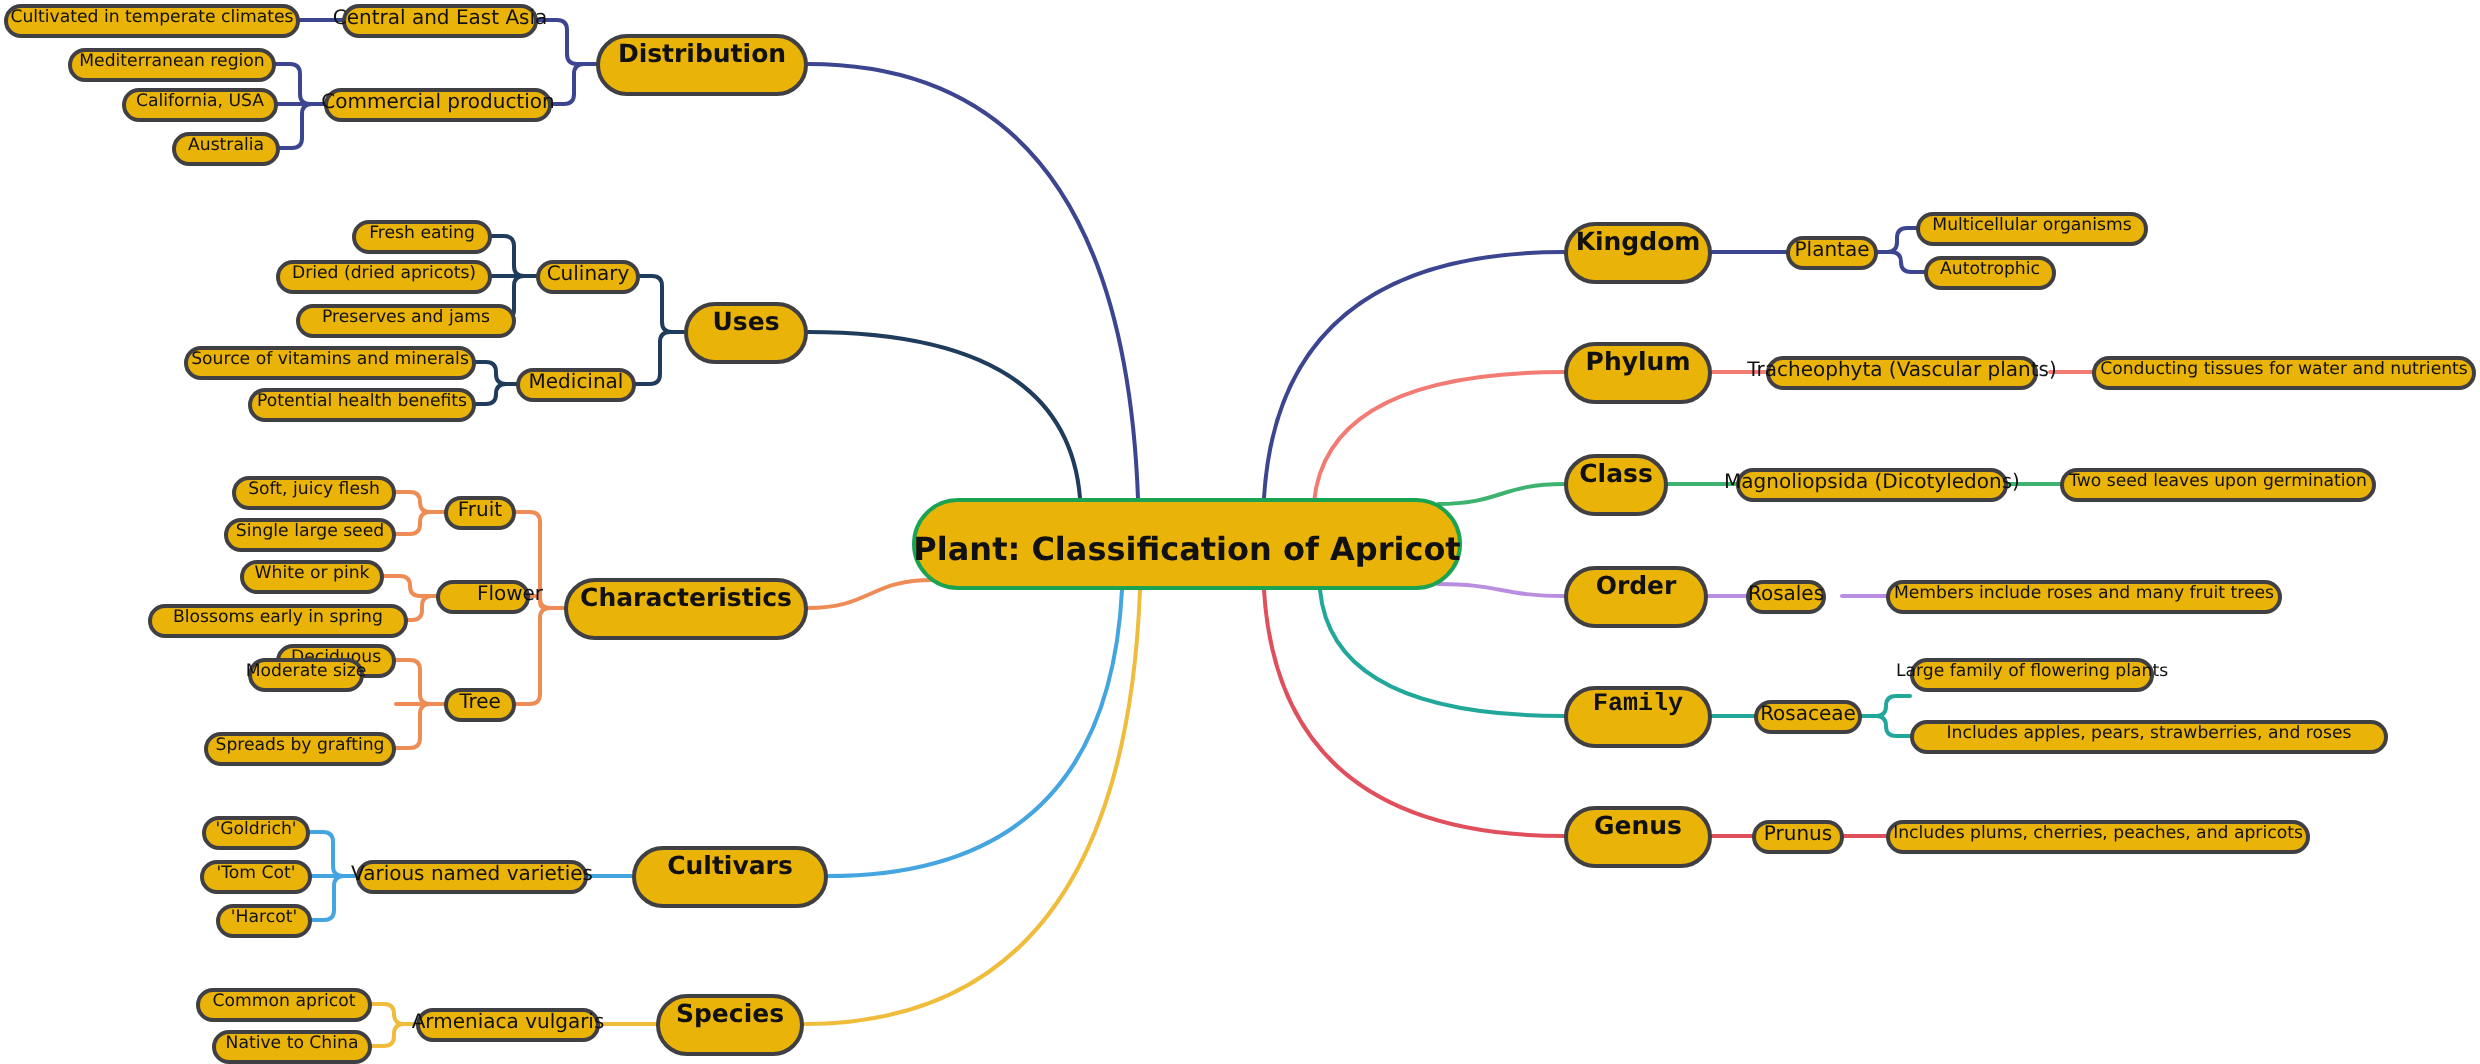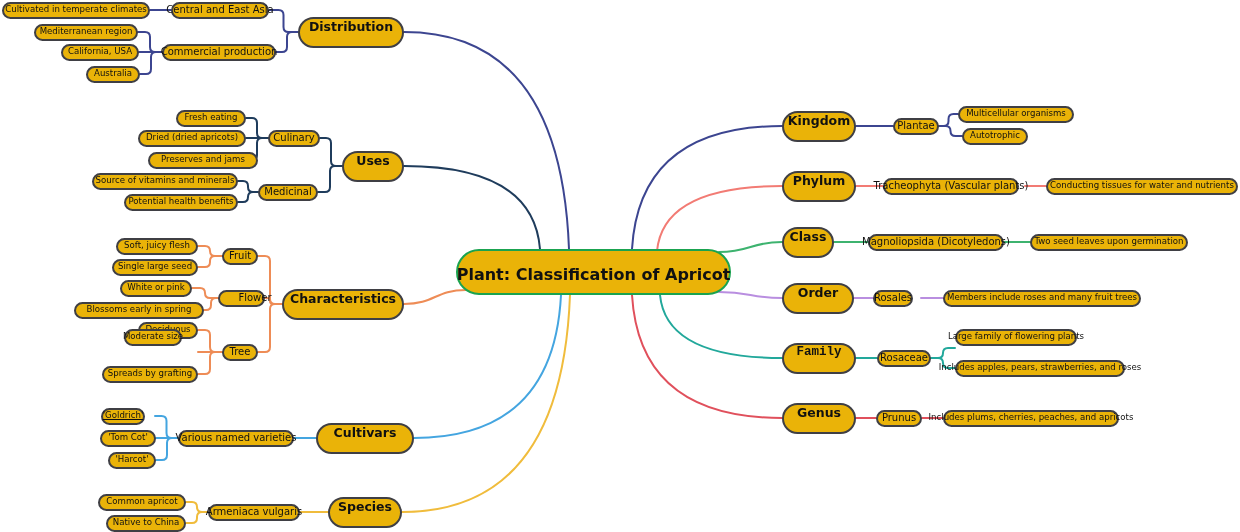--- a/index.html
+++ b/index.html
@@ -156,21 +156,21 @@
     </div>
     <div class="node l3" style="left: 102px; top: 365.5px; width: 96px;">
       <span>Spreads by grafting</span>
     </div>
     <div class="node l1" style="left: 316px; top: 422.5px; width: 98px;">
       <span>Cultivars</span>
     </div>
     <div class="node l2" style="left: 178px; top: 429.5px; width: 116px;">
       <span>Various named varieties</span>
     </div>
-    <div class="node l3" style="left: 101px; top: 407.5px; width: 44px; text-decoration: underline;">
+    <div class="node l3" style="left: 101px; top: 407.5px; width: 54px;">
       <span>'Goldrich'</span>
     </div>
     <div class="node l3" style="left: 100px; top: 429.5px; width: 56px;">
       <span>'Tom Cot'</span>
     </div>
     <div class="node l3" style="left: 108px; top: 451.5px; width: 48px;">
       <span>'Harcot'</span>
     </div>
     <div class="node l1" style="left: 328px; top: 496.5px; width: 74px;">
       <span>Species</span>
@@ -225,28 +225,28 @@
     </div>
     <div class="node l1" style="left: 782px; top: 342.5px; width: 74px; font-family: Liberation Mono, monospace;">
       <span>Family</span>
     </div>
     <div class="node l2" style="left: 877px; top: 349.5px; width: 54px;">
       <span>Rosaceae</span>
     </div>
     <div class="node l3" style="left: 955px; top: 329px; width: 122px;">
       <span>Large family of flowering plants</span>
     </div>
-    <div class="node l3" style="left: 955px; top: 359.5px; width: 170px;">
+    <div class="node l3" style="left: 955px; top: 359.5px; width: 239px;">
       <span>Includes apples, pears, strawberries, and roses</span>
     </div>
     <div class="node l1" style="left: 782px; top: 402.5px; width: 74px;">
       <span>Genus</span>
     </div>
     <div class="node l2" style="left: 876px; top: 409.5px; width: 46px;">
       <span>Prunus</span>
     </div>
-    <div class="node l3" style="left: 943px; top: 409.5px; width: 176px;">
+    <div class="node l3" style="left: 943px; top: 409.5px; width: 212px;">
       <span>Includes plums, cherries, peaches, and apricots</span>
     </div>
     <div class="node root" style="left:456px; top:249px; width:275px;">
     <span>Plant: Classification of Apricot</span>
   </div>
   </div>
 
 </body></html>

